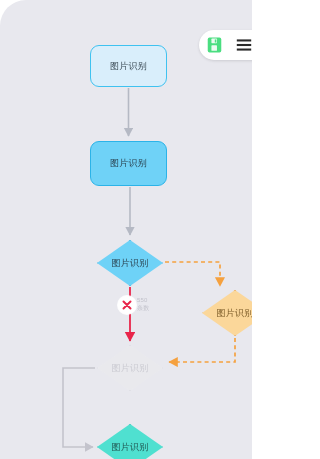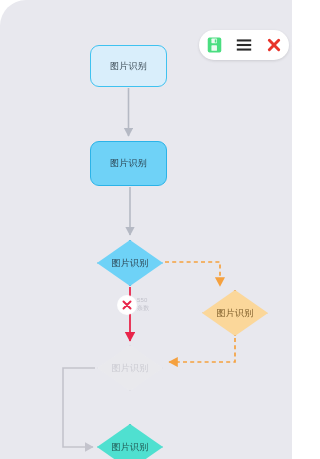--- a/index.html
+++ b/index.html
@@ -2,21 +2,21 @@
 <html><head>
 <meta charset="utf-8">
 <style>
   html,body{margin:0;padding:0;}
   body{
     width:292px;height:459px;overflow:hidden;
     font-family:"Liberation Sans","DejaVu Sans",sans-serif;
     background:#ffffff;
   }
   #app{
-    position:relative;width:292px;height:459px;
+    position:relative;width:252px;height:459px;
     background:#e8e8ee;
     border-top-left-radius:26px;
     overflow:hidden;
   }
   
   .toolbar{
     position:absolute;left:199px;top:30px;
     width:90px;height:30px;
     background:#ffffff;
     border-radius:15px;

